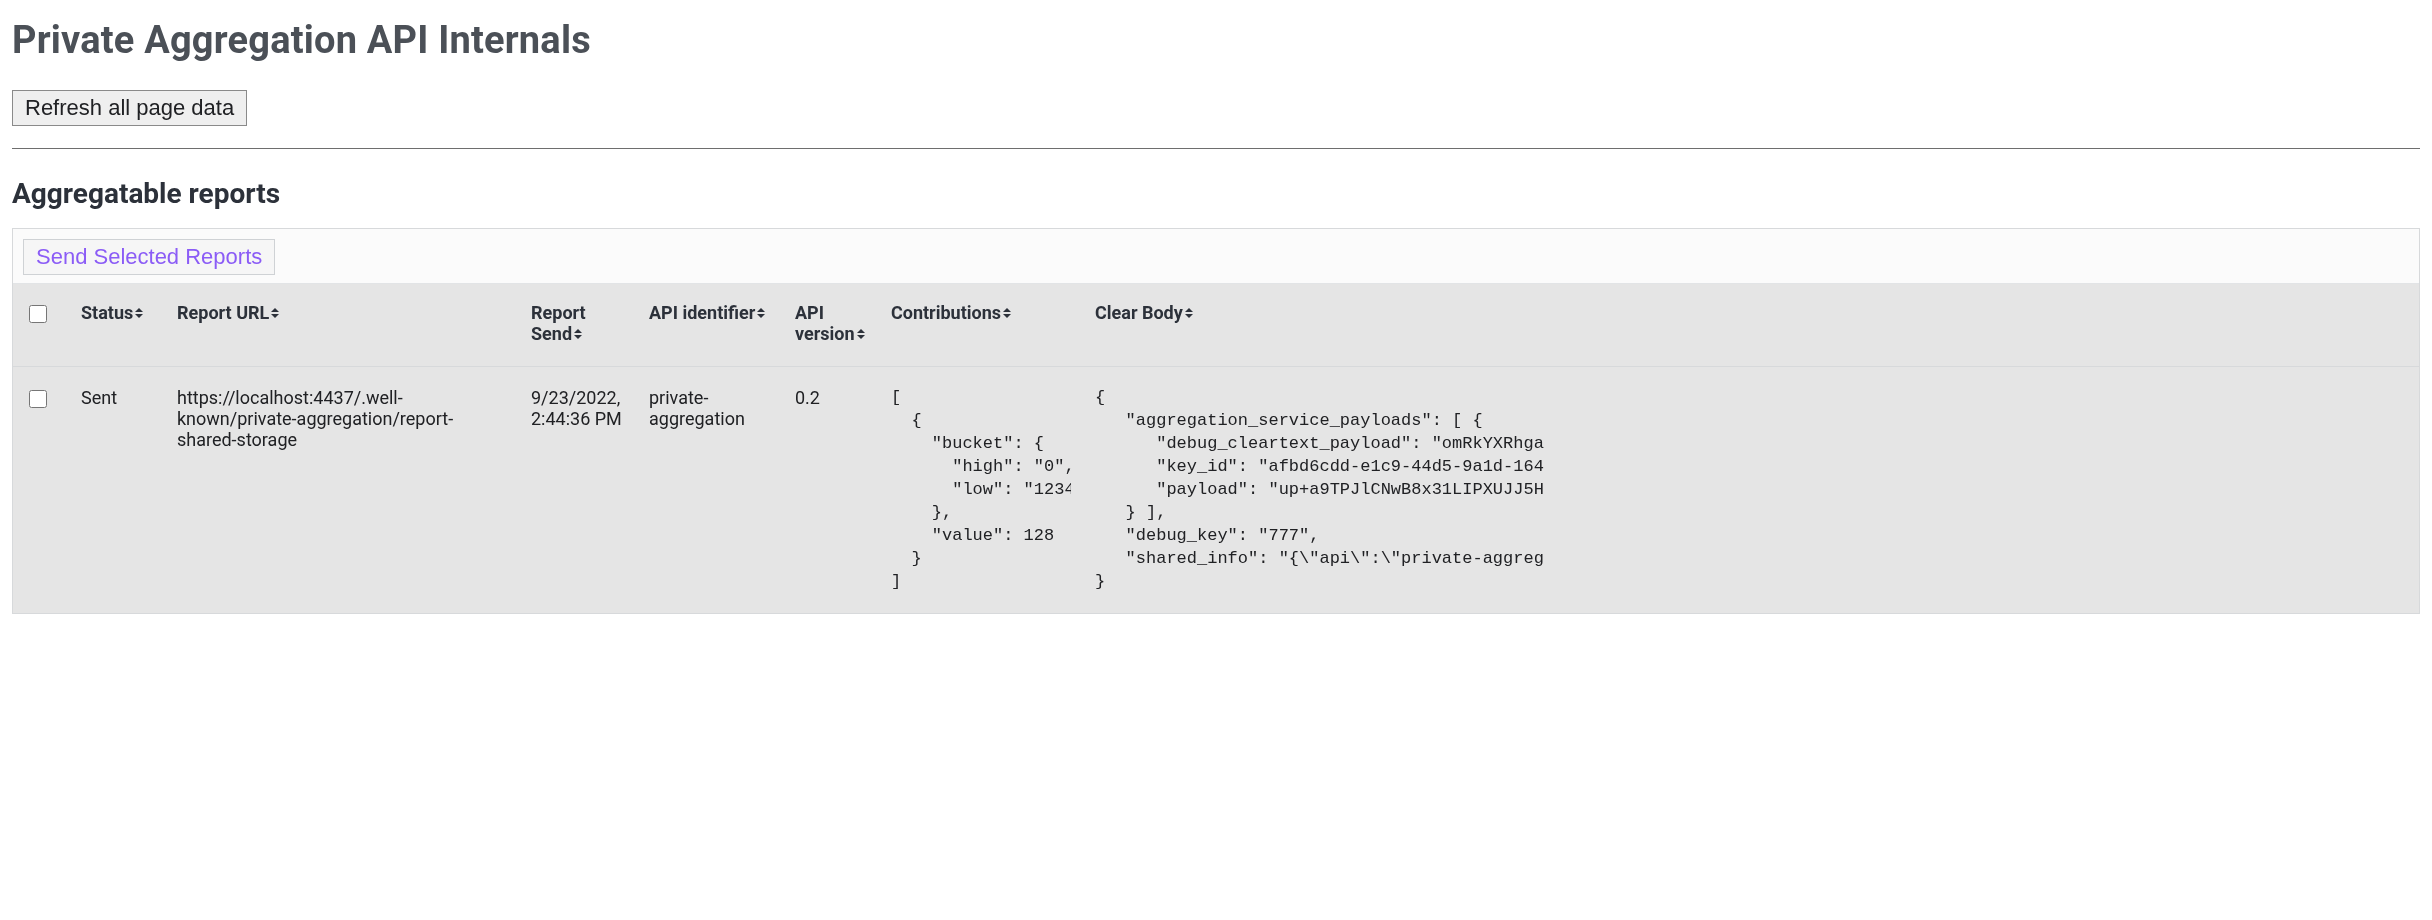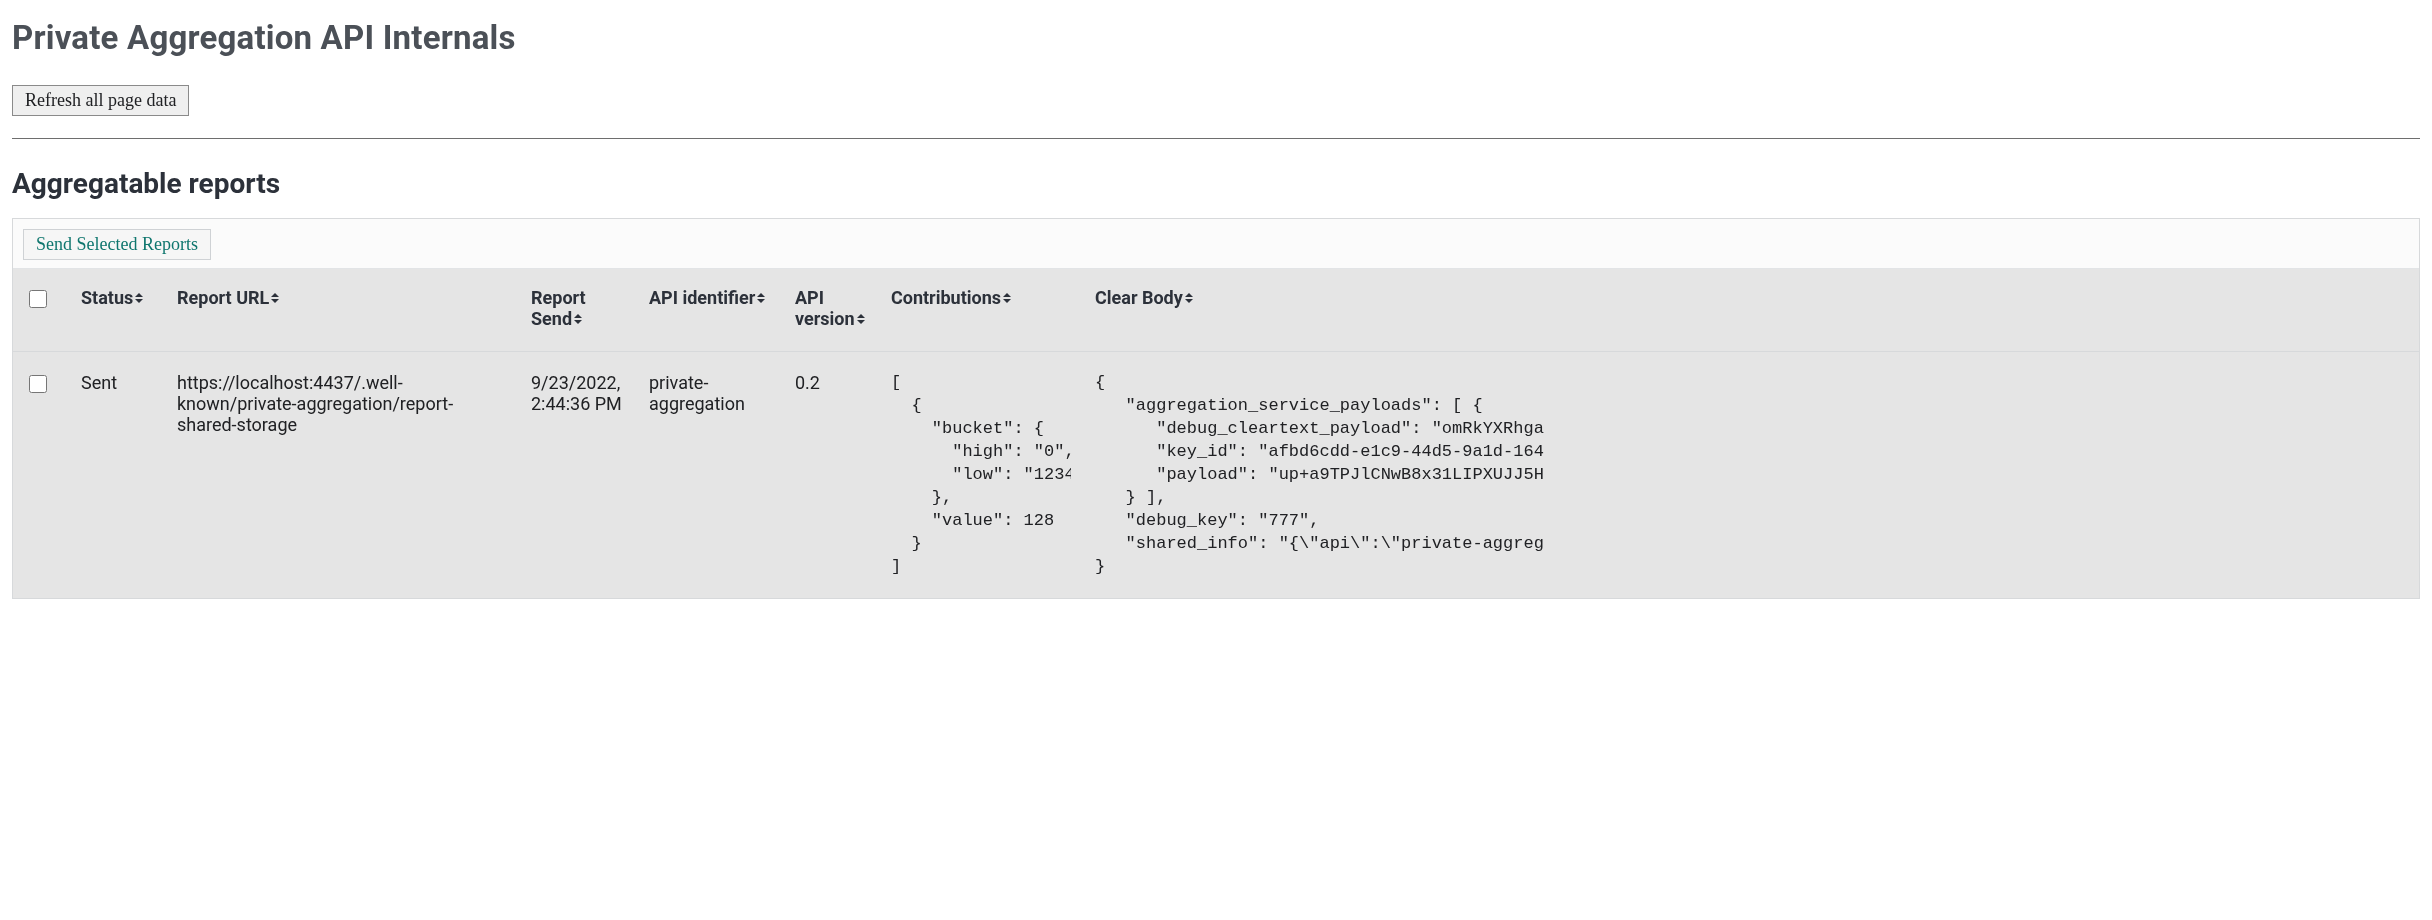--- a/index.html
+++ b/index.html
@@ -5,42 +5,42 @@
     * { box-sizing: border-box; }
     body {
       margin: 0;
       padding: 10px 12px;
       font-family: -apple-system, BlinkMacSystemFont, "Segoe UI", Roboto, "Helvetica Neue", Arial, sans-serif;
       color: #202124;
       font-size: 17px;
       background: #fff;
     }
     h1.page-title {
-      font-size: 33px;
+      font-size: 38px;
       font-weight: 700;
       color: #4b5057;
       margin: 8px 0 28px 0;
       letter-spacing: 0.2px;
     }
     .toolbar {
       display: flex;
       gap: 48px;
       margin-bottom: 22px;
     }
     .btn {
-      font-family: Liberation Serif, serif;
-      font-size: 18px;
+      font-family: Liberation Sans, sans-serif;
+      font-size: 22px;
       color: #202124;
       background: #efefef;
       border: 1px solid #8a8a8a;
       padding: 4px 12px;
       cursor: pointer;
     }
     .btn.disabled {
-      color: #0f766e;
+      color: #8b5cf6;
       background: #f6f6f6;
       border: 1px solid #cfd2d5;
       cursor: default;
     }
     hr.sep {
       border: none;
       border-top: 1px solid #6e6e6e;
       margin: 0 0 28px 0;
     }
     h2.section-title {

